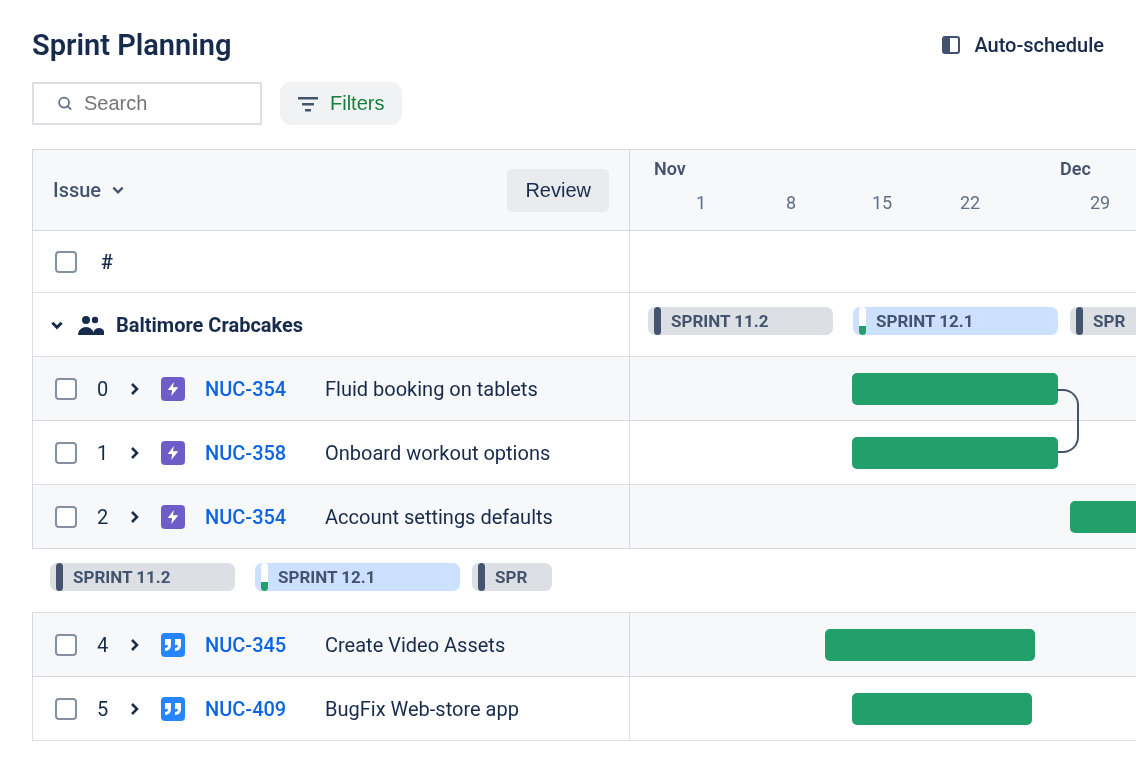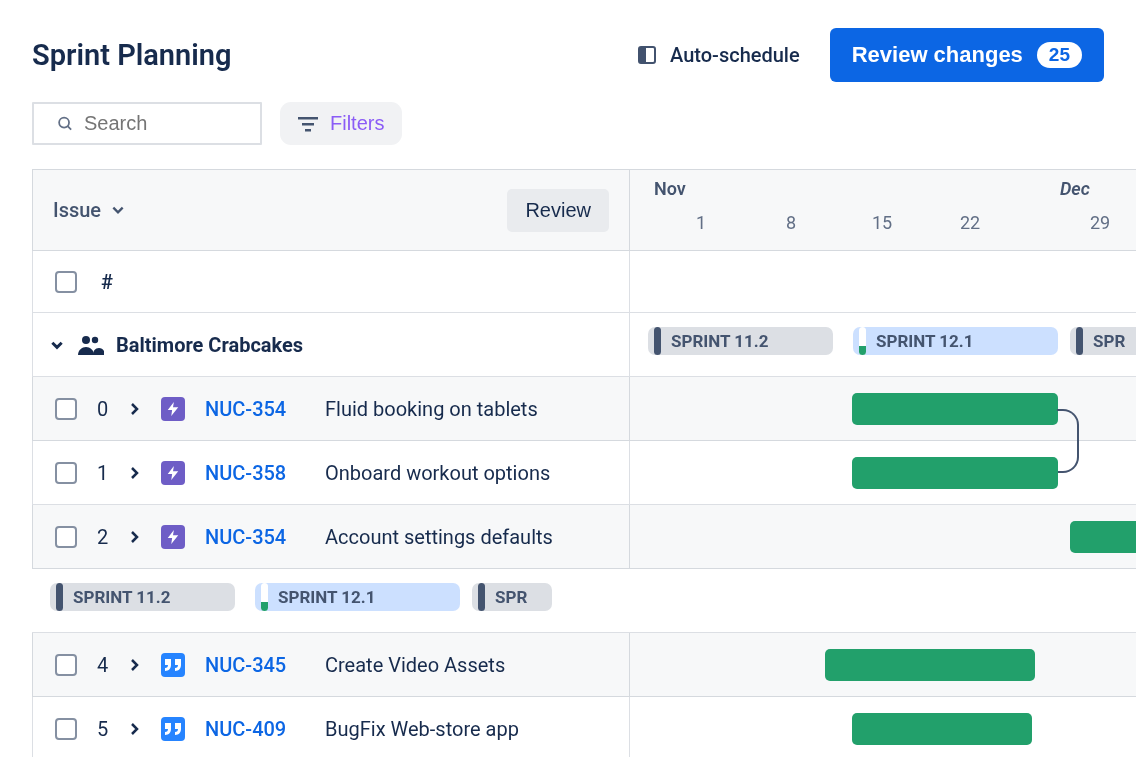--- a/index.html
+++ b/index.html
@@ -94,21 +94,21 @@
 .filters-btn {
   display: flex;
   align-items: center;
   gap: 12px;
   background: #091E420F;
   border: none;
   border-radius: 11px;
   padding: 10px 18px;
   font-size: 20px;
   font-weight: 500;
-  color: #8b5cf6;
+  color: #15803d;
   cursor: pointer;
 }
 .grid-header {
   display: flex;
   border-top: 1px solid #091E4224;
   border-bottom: 1px solid #091E4224;
   background: #F7F8F9;
   margin-left: 32px;
 }
 .left-pane-header {
@@ -291,24 +291,20 @@
 </head>
 <body>
 
 <div class="header">
   <div class="page-title">Sprint Planning</div>
   <div class="header-actions">
     <div class="auto-schedule">
       <span class="auto-schedule-icon"></span>
       <span>Auto-schedule</span>
     </div>
-    <button class="review-btn">
-      <span>Review changes</span>
-      <span class="badge">25</span>
-    </button>
   </div>
 </div>
 
 <div class="toolbar">
   <div class="search-box">
     <svg width="20" height="20" viewBox="0 0 24 24" fill="none" stroke="#626F86" stroke-width="2.5">
         <circle cx="10" cy="10" r="7"></circle>
         <line x1="20" y1="20" x2="15" y2="15"></line>
       </svg>
     <input type="text" placeholder="Search" style="">
@@ -328,21 +324,21 @@
     <div class="issue-label">
       <span>Issue</span>
       <svg class="chevron-down" viewBox="0 0 12 12" fill="none" stroke="#44546F" stroke-width="2">
           <polyline points="2,4 6,8 10,4"></polyline>
         </svg>
     </div>
     <button class="create-btn">Review</button>
   </div>
   <div class="timeline-header" id="timeline-header">
       <div class="month-label" style="left: 24px;">Nov</div>
-      <div class="month-label" style="left: 430px; font-style: italic;">Dec</div>
+      <div class="month-label" style="left: 430px;">Dec</div>
       <div class="day-label" style="left: 66px;">1</div>
       <div class="day-label" style="left: 156px;">8</div>
       <div class="day-label" style="left: 242px;">15</div>
       <div class="day-label" style="left: 330px;">22</div>
       <div class="day-label" style="left: 460px;">29</div>
     </div>
 </div>
 
 <div class="grid-body" id="grid-body">
   <div class="row header-row">

